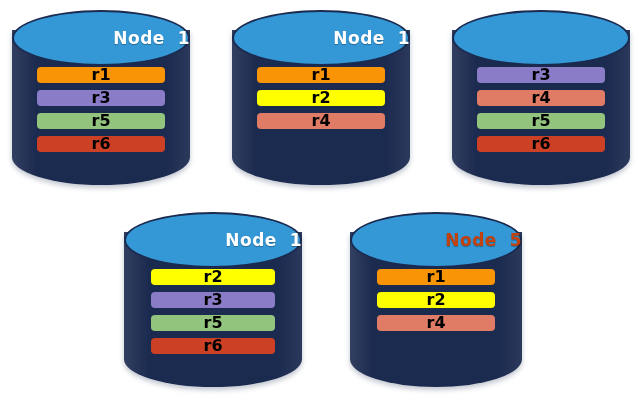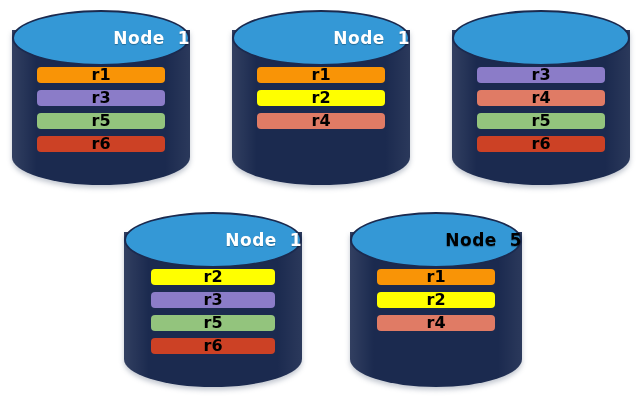--- a/index.html
+++ b/index.html
@@ -164,21 +164,21 @@
         <div class="replica" style="background: rgb(139, 124, 200); width: 124px; color: rgb(0, 0, 0);">r3</div>
         <div class="replica" style="background: rgb(147, 196, 125); width: 124px; color: rgb(0, 0, 0);">r5</div>
         <div class="replica" style="background: rgb(204, 65, 37); width: 124px; color: rgb(0, 0, 0);">r6</div>
       </div>
     </div>
     <div class="node" style="left: 350px; top: 212px; width: 172px; height: 175px;">
       <div class="cyl">
         <div class="cyl-body" style="background: rgb(27, 42, 79);"></div>
         <div class="cyl-shade"></div>
         <div class="cyl-top" style="background: rgb(52, 152, 214); border-color: rgb(27, 42, 79);"></div>
-        <div class="node-title" style="color: #000000;">Node  5</div>
+        <div class="node-title" style="color: #c2410c;">Node  5</div>
       </div>
       <div class="replicas">
         <div class="replica" style="background: rgb(249, 148, 6); width: 118px; color: rgb(0, 0, 0);">r1</div>
         <div class="replica" style="background: rgb(255, 255, 0); width: 118px; color: rgb(0, 0, 0);">r2</div>
         <div class="replica" style="background: rgb(224, 123, 101); width: 118px; color: rgb(0, 0, 0);">r4</div>
       </div>
     </div>
   </div>
 
 </body></html>

